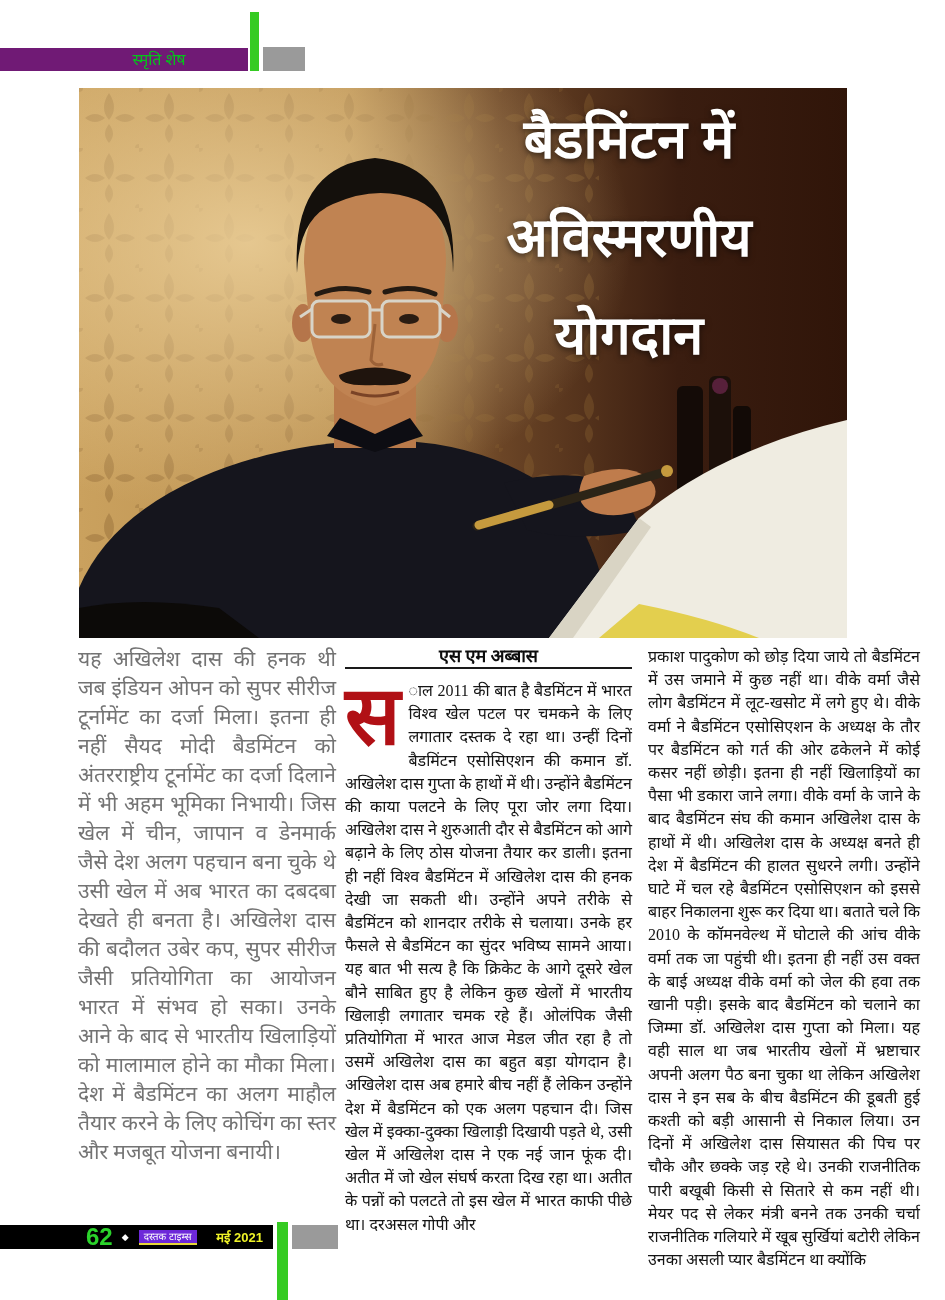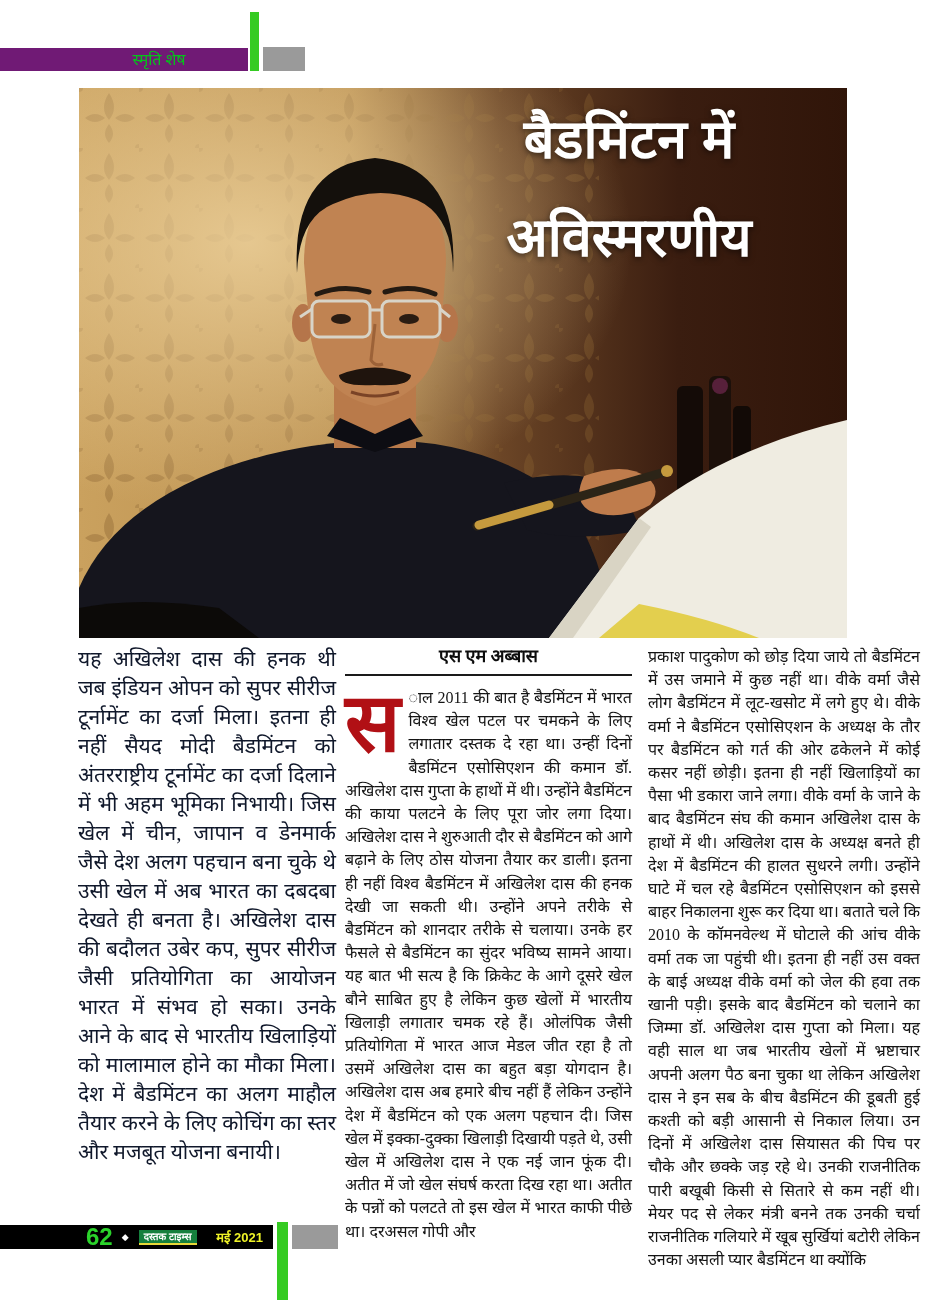--- a/index.html
+++ b/index.html
@@ -15,38 +15,38 @@
 
   
   .photo{position:absolute;left:79px;top:88px;width:768px;height:550px;overflow:hidden;}
   .photo svg{display:block;}
   .headline{position:absolute;left:350px;top:2px;width:400px;text-align:center;color:#ffffff;
     font-family:"Liberation Sans",sans-serif;font-weight:bold;font-size:54px;line-height:98px;
     text-shadow:0 2px 6px rgba(0,0,0,0.55);}
 
   
   .col-intro{position:absolute;left:78px;top:645px;width:258px;font-size:21px;line-height:29px;
-    text-align:justify;color:#0f172a;}
+    text-align:justify;color:#737373;}
   .col-mid{position:absolute;left:345px;top:645px;width:287px;}
   .byline{color:#0c0c0c;text-align:center;font-weight:bold;font-size:18px;line-height:22px;
-    border-bottom:2px solid #1a1a1a;padding-bottom:7px;}
+    border-bottom:2px solid #1a1a1a;}
   .body-text{margin:10px 0 0 0;font-size:16px;line-height:23.2px;text-align:justify;color:#141414;}
   .col-right{position:absolute;left:648px;top:645px;width:272px;}
   .col-right .body-text{margin-top:0;}
   .dropcap{float:left;color:#b11015;font-weight:bold;font-size:82px;line-height:66px;
     margin:4px 8px 0 0;font-family:"Liberation Sans",sans-serif;}
 
   
   .footer-bar{position:absolute;left:0;top:1225px;width:273px;height:24px;background:#000000;
     display:flex;align-items:center;}
   .page-number{color:#2bd32b;font-family:"Liberation Sans",sans-serif;font-weight:bold;
     font-size:24px;margin-left:86px;line-height:24px;}
   .footer-diamond{color:#ffffff;font-size:9px;margin-left:9px;}
-  .footer-logo{background:#15803d;color:#ffffff;font-family:"Liberation Sans",sans-serif;
-    font-weight:bold;font-size:10px;line-height:12px;padding:1px 5px 0 5px;margin-left:10px;
+  .footer-logo{background:#6d28d9;color:#ffffff;font-family:"Liberation Sans",sans-serif;
+    font-weight:normal;font-size:10px;line-height:12px;padding:1px 5px 0 5px;margin-left:10px;
     border-bottom:2px solid #e8d838;white-space:nowrap;}
   .issue-date{color:#eef227;font-family:"Liberation Sans",sans-serif;font-weight:bold;
     font-size:13px;margin-left:auto;margin-right:10px;}
   .green-bar-bottom{position:absolute;left:277px;top:1222px;width:11px;height:78px;background:#35cb22;}
   .gray-box-bottom{position:absolute;left:292px;top:1225px;width:46px;height:24px;background:#9a9a9a;}
 </style>
 </head>
 <body>
 
 <div class="page">
@@ -126,20 +126,21 @@
 
       <path d="M470 550 L560 430 Q640 362 768 332 L768 550 Z" fill="#efece1"></path>
       <path d="M470 550 L560 430 l12 9 L494 550 Z" fill="#d9d4c4"></path>
       <path d="M560 516 q70 14 120 34 L520 550 Z" fill="#e3cf4e"></path>
 
       <path d="M0 550 L0 520 Q60 508 140 520 L180 550 Z" fill="#0c0a08"></path>
     </svg>
     <div class="headline">
       <div>बैडमिंटन में</div>
       <div>अविस्मरणीय</div>
+      <div>योगदान</div>
     </div>
   </div>
 
   <div class="col-intro">यह अखिलेश दास की हनक थी जब इंडियन ओपन को सुपर सीरीज टूर्नामेंट का दर्जा मिला। इतना ही नहीं सैयद मोदी बैडमिंटन को अंतरराष्ट्रीय टूर्नामेंट का दर्जा दिलाने में भी अहम भूमिका निभायी। जिस खेल में चीन, जापान व डेनमार्क जैसे देश अलग पहचान बना चुके थे उसी खेल में अब भारत का दबदबा देखते ही बनता है। अखिलेश दास की बदौलत उबेर कप, सुपर सीरीज जैसी प्रतियोगिता का आयोजन भारत में संभव हो सका। उनके आने के बाद से भारतीय खिलाड़ियों को मालामाल होने का मौका मिला। देश में बैडमिंटन का अलग माहौल तैयार करने के लिए कोचिंग का स्तर और मजबूत योजना बनायी।</div>
 
   <div class="col-mid">
     <div class="byline">एस एम अब्बास</div>
     <p class="body-text"><span class="dropcap">स</span><span>ाल 2011 की बात है बैडमिंटन में भारत विश्व खेल पटल पर चमकने के लिए लगातार दस्तक दे रहा था। उन्हीं दिनों बैडमिंटन एसोसिएशन की कमान डॉ. अखिलेश दास गुप्ता के हाथों में थी। उन्होंने बैडमिंटन की काया पलटने के लिए पूरा जोर लगा दिया। अखिलेश दास ने शुरुआती दौर से बैडमिंटन को आगे बढ़ाने के लिए ठोस योजना तैयार कर डाली। इतना ही नहीं विश्व बैडमिंटन में अखिलेश दास की हनक देखी जा सकती थी। उन्होंने अपने तरीके से बैडमिंटन को शानदार तरीके से चलाया। उनके हर फैसले से बैडमिंटन का सुंदर भविष्य सामने आया। यह बात भी सत्य है कि क्रिकेट के आगे दूसरे खेल बौने साबित हुए है लेकिन कुछ खेलों में भारतीय खिलाड़ी लगातार चमक रहे हैं। ओलंपिक जैसी प्रतियोगिता में भारत आज मेडल जीत रहा है तो उसमें अखिलेश दास का बहुत बड़ा योगदान है। अखिलेश दास अब हमारे बीच नहीं हैं लेकिन उन्होंने देश में बैडमिंटन को एक अलग पहचान दी। जिस खेल में इक्का-दुक्का खिलाड़ी दिखायी पड़ते थे, उसी खेल में अखिलेश दास ने एक नई जान फूंक दी। अतीत में जो खेल संघर्ष करता दिख रहा था। अतीत के पन्नों को पलटते तो इस खेल में भारत काफी पीछे था। दरअसल गोपी और</span></p>
   </div>
 

